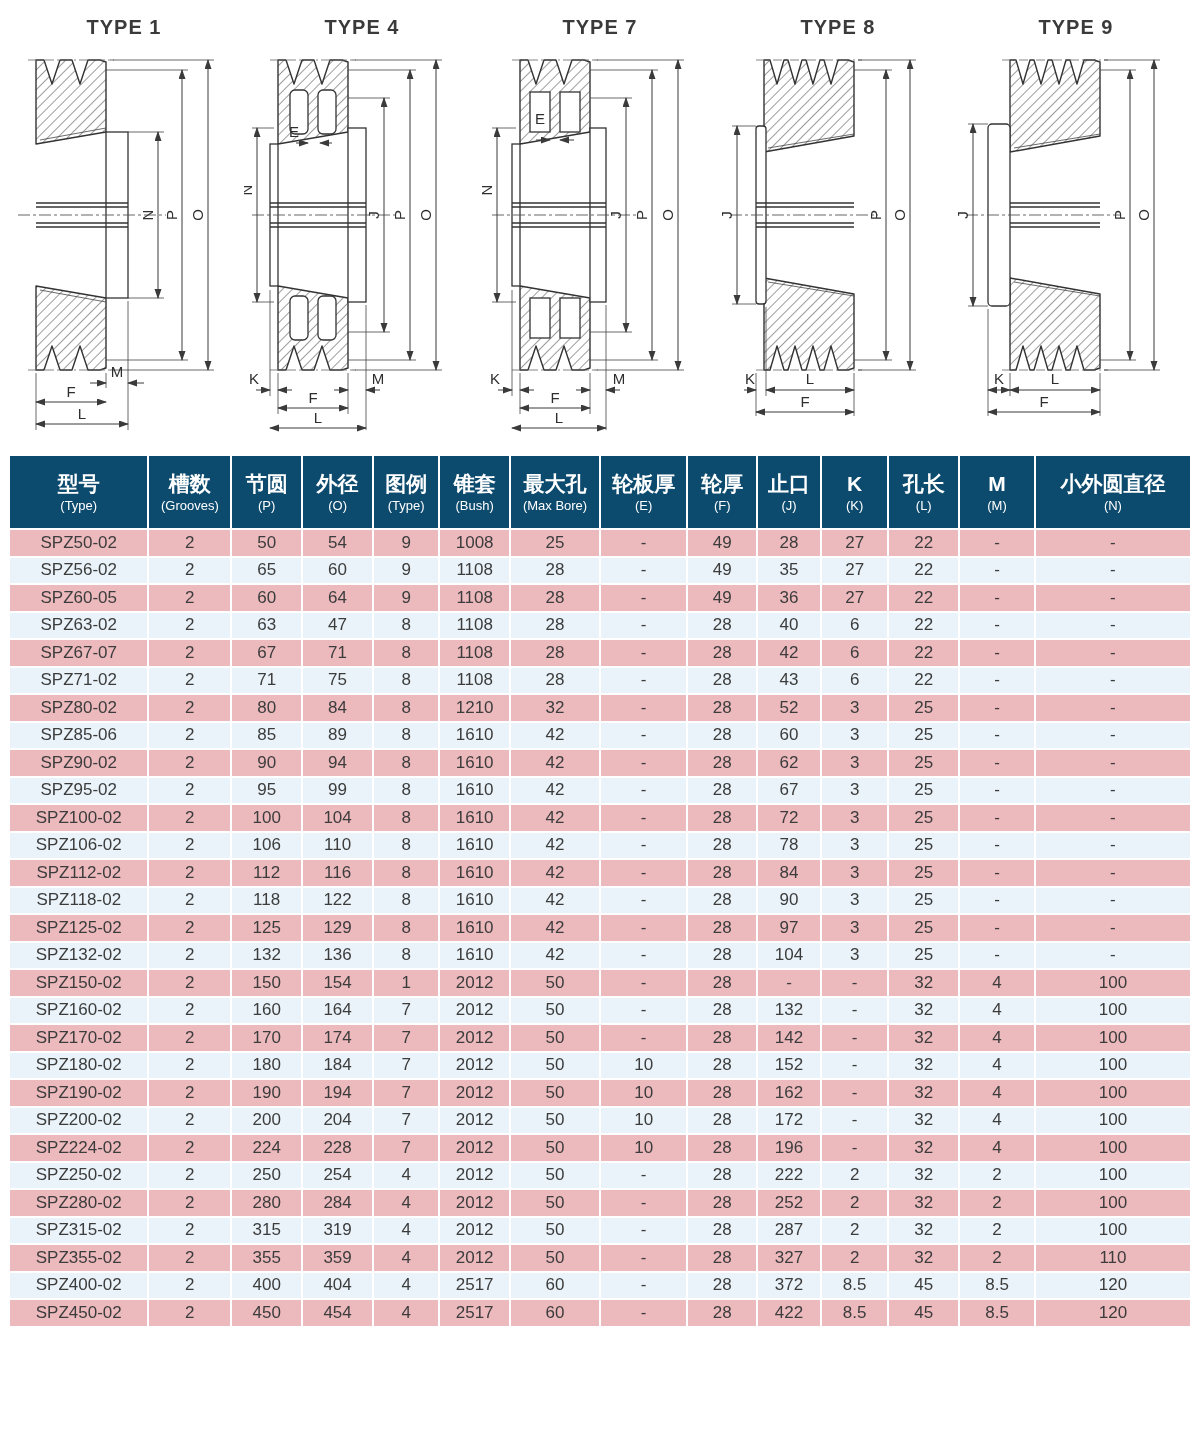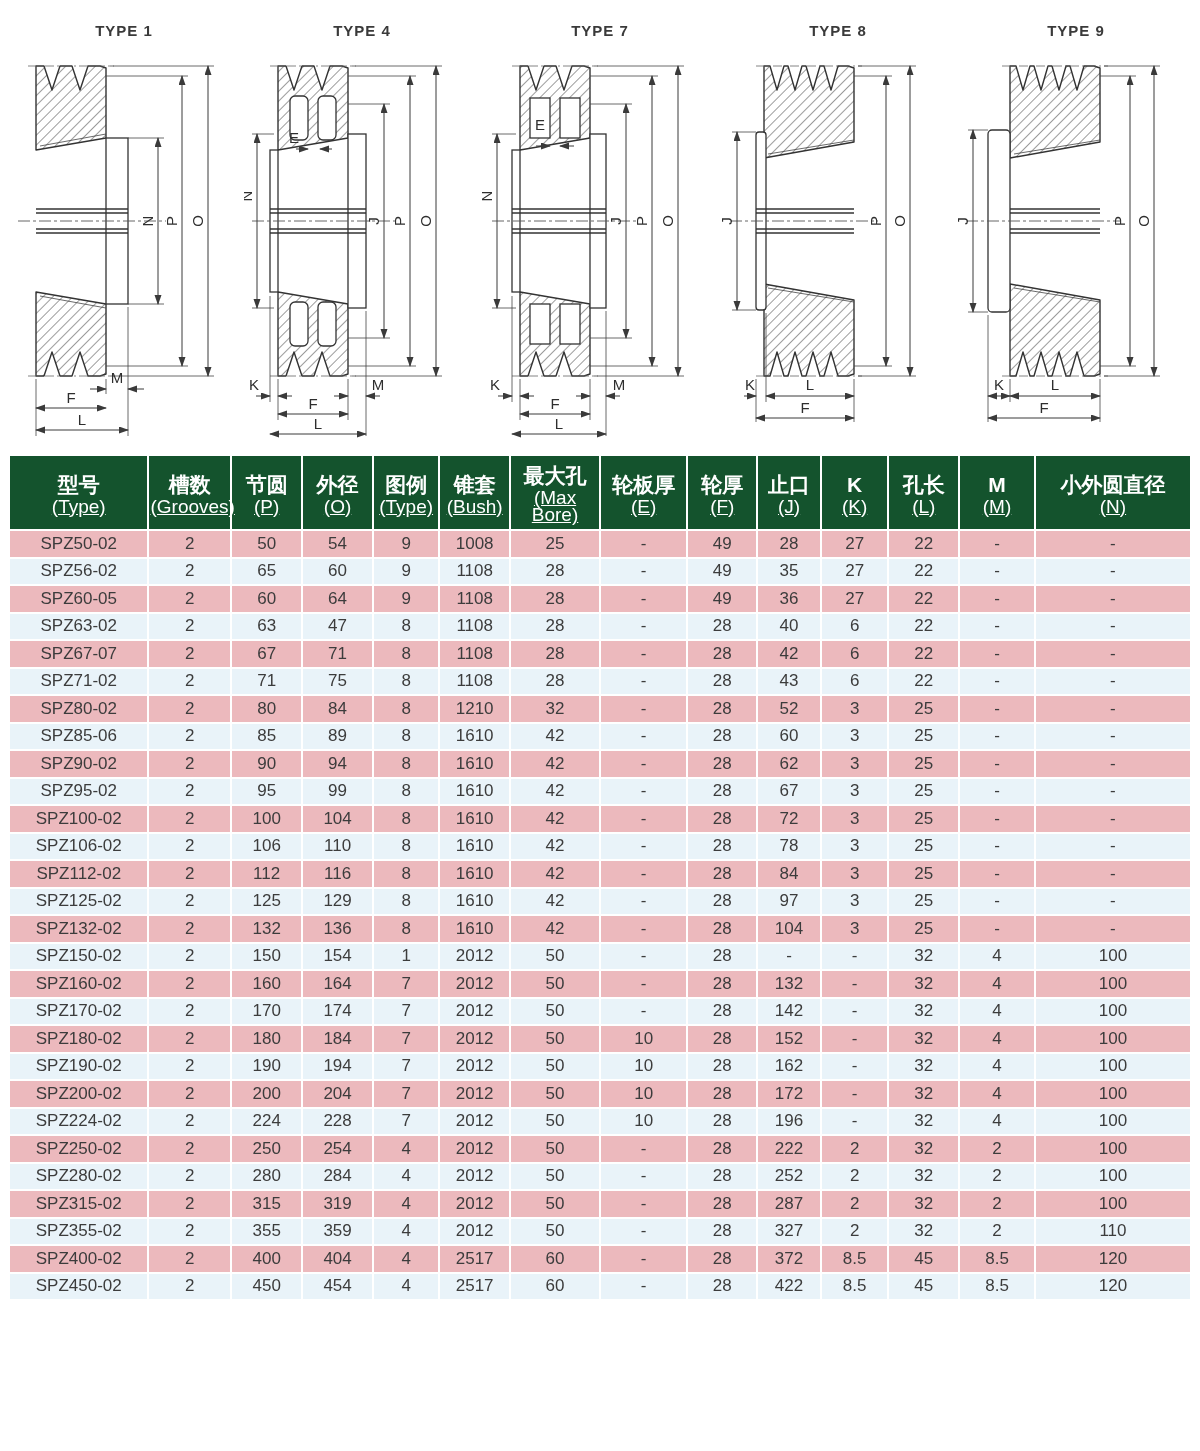--- a/index.html
+++ b/index.html
@@ -2,37 +2,37 @@
 <html><head>
 <meta charset="utf-8">
 <style>
   * { margin:0; padding:0; box-sizing:border-box; }
   html,body { width:1200px; background:#ffffff; font-family:"Liberation Sans", sans-serif; }
   .page { width:1200px; height:1451px; background:#fff; overflow:hidden; }
 
   
   .diagrams-row { display:flex; justify-content:space-between; padding:6px 6px 0 6px; height:452px; }
   .diagram { width:236px; display:flex; flex-direction:column; align-items:center; }
-  .diagram-title { font-size:15px; font-weight:bold; letter-spacing:1px; color:#3a3a3a; margin-top:16px; height:24px; }
+  .diagram-title { font-size:20px; font-weight:bold; letter-spacing:1px; color:#3a3a3a; margin-top:10px; height:24px; }
   .diagram svg { display:block; }
   .dwg { stroke:#333; fill:none; stroke-width:1.4; stroke-linejoin:round; }
   .hatched { stroke:#333; stroke-width:1.4; stroke-linejoin:round; }
   .thin { stroke:#444; stroke-width:0.8; fill:none; }
   .dim  { stroke:#3a3a3a; stroke-width:1; fill:none; }
   .cl   { stroke:#555; stroke-width:0.9; stroke-dasharray:12 3 3 3; fill:none; }
   .tip  { stroke:#666; stroke-width:0.8; stroke-dasharray:9 3 2 3; fill:none; }
   .hole { fill:#fff; stroke:#333; stroke-width:1.3; }
   .dimtext { font-size:15px; fill:#2e2e2e; font-family:"Liberation Sans",sans-serif; }
 
   
   table.spec { width:1184px; margin:2px 8px 0 8px; border-collapse:collapse; table-layout:fixed; }
   table.spec th, table.spec td { border:2px solid #ffffff; text-align:center; vertical-align:middle; }
-  table.spec thead th { background:#14532d; color:#fff; padding:7px 1px 6px 1px; height:74px; }
+  table.spec thead th { background:#0c4a6e; color:#fff; padding:7px 1px 6px 1px; height:74px; }
   .h-zh { font-size:21px; font-weight:bold; line-height:26px; }
-  .h-en { font-size:19px; font-weight:normal; line-height:17px;text-decoration:underline; }
+  .h-en { font-size:13px; font-weight:normal; line-height:17px; }
   table.spec td { font-size:17px; color:#3c3c3c; height:27.5px; padding:0 1px; }
   table.spec tbody tr:nth-child(odd)  td { background:#ecb9bd; }
   table.spec tbody tr:nth-child(even) td { background:#e9f3f9; }
   
   col.c1{width:11.8%} col.c2{width:7.0%} col.c3{width:6.0%} col.c4{width:6.0%}
   col.c5{width:5.6%}  col.c6{width:6.0%} col.c7{width:7.6%} col.c8{width:7.4%}
   col.c9{width:5.9%}  col.c10{width:5.4%} col.c11{width:5.7%} col.c12{width:6.0%}
   col.c13{width:6.4%} col.c14{width:13.2%}
 </style>
 </head>
@@ -623,20 +623,36 @@
           <td>42</td>
           <td>-</td>
           <td>28</td>
           <td>84</td>
           <td>3</td>
           <td>25</td>
           <td>-</td>
           <td>-</td>
         </tr>
         <tr>
+          <td>SPZ118-02</td>
+          <td>2</td>
+          <td>118</td>
+          <td>122</td>
+          <td>8</td>
+          <td>1610</td>
+          <td>42</td>
+          <td>-</td>
+          <td>28</td>
+          <td>90</td>
+          <td>3</td>
+          <td>25</td>
+          <td>-</td>
+          <td>-</td>
+        </tr>
+        <tr>
           <td>SPZ125-02</td>
           <td>2</td>
           <td>125</td>
           <td>129</td>
           <td>8</td>
           <td>1610</td>
           <td>42</td>
           <td>-</td>
           <td>28</td>
           <td>97</td>

